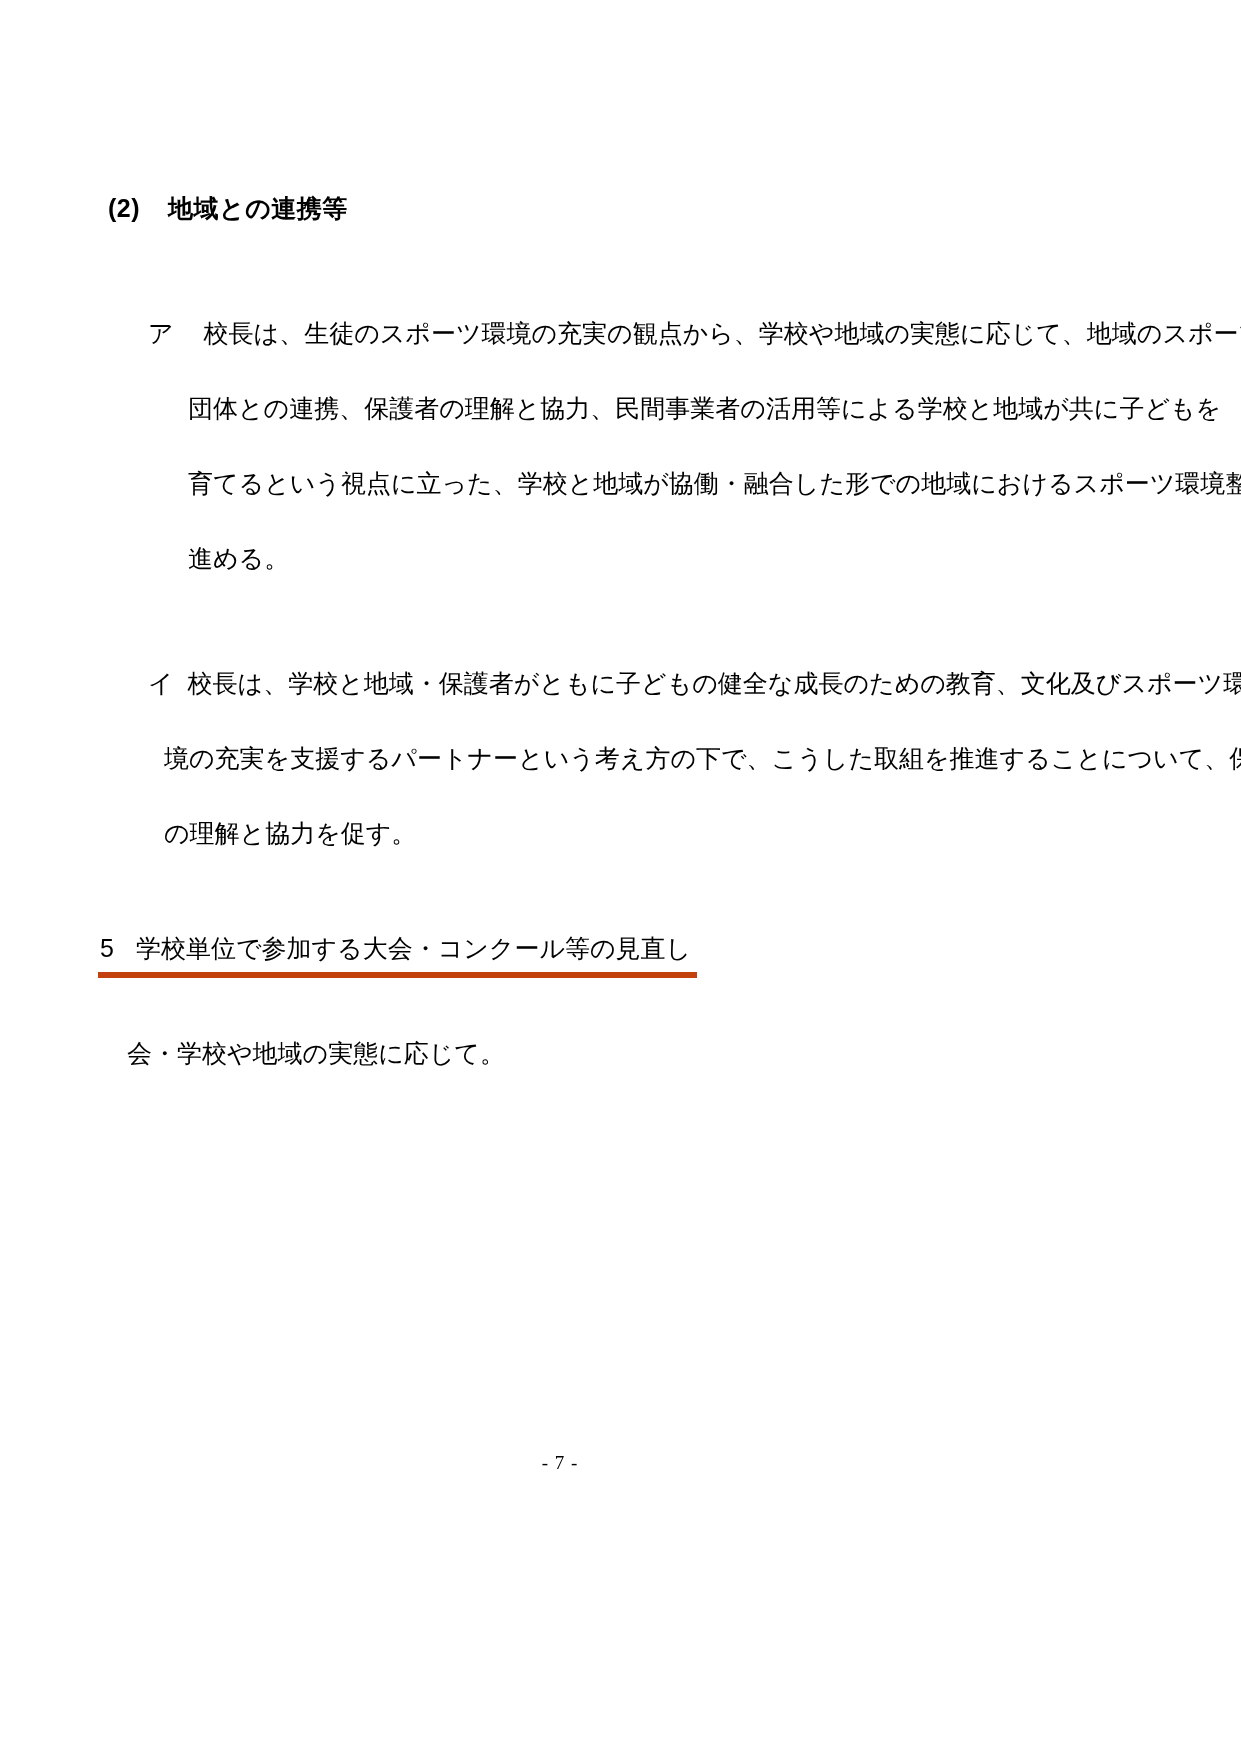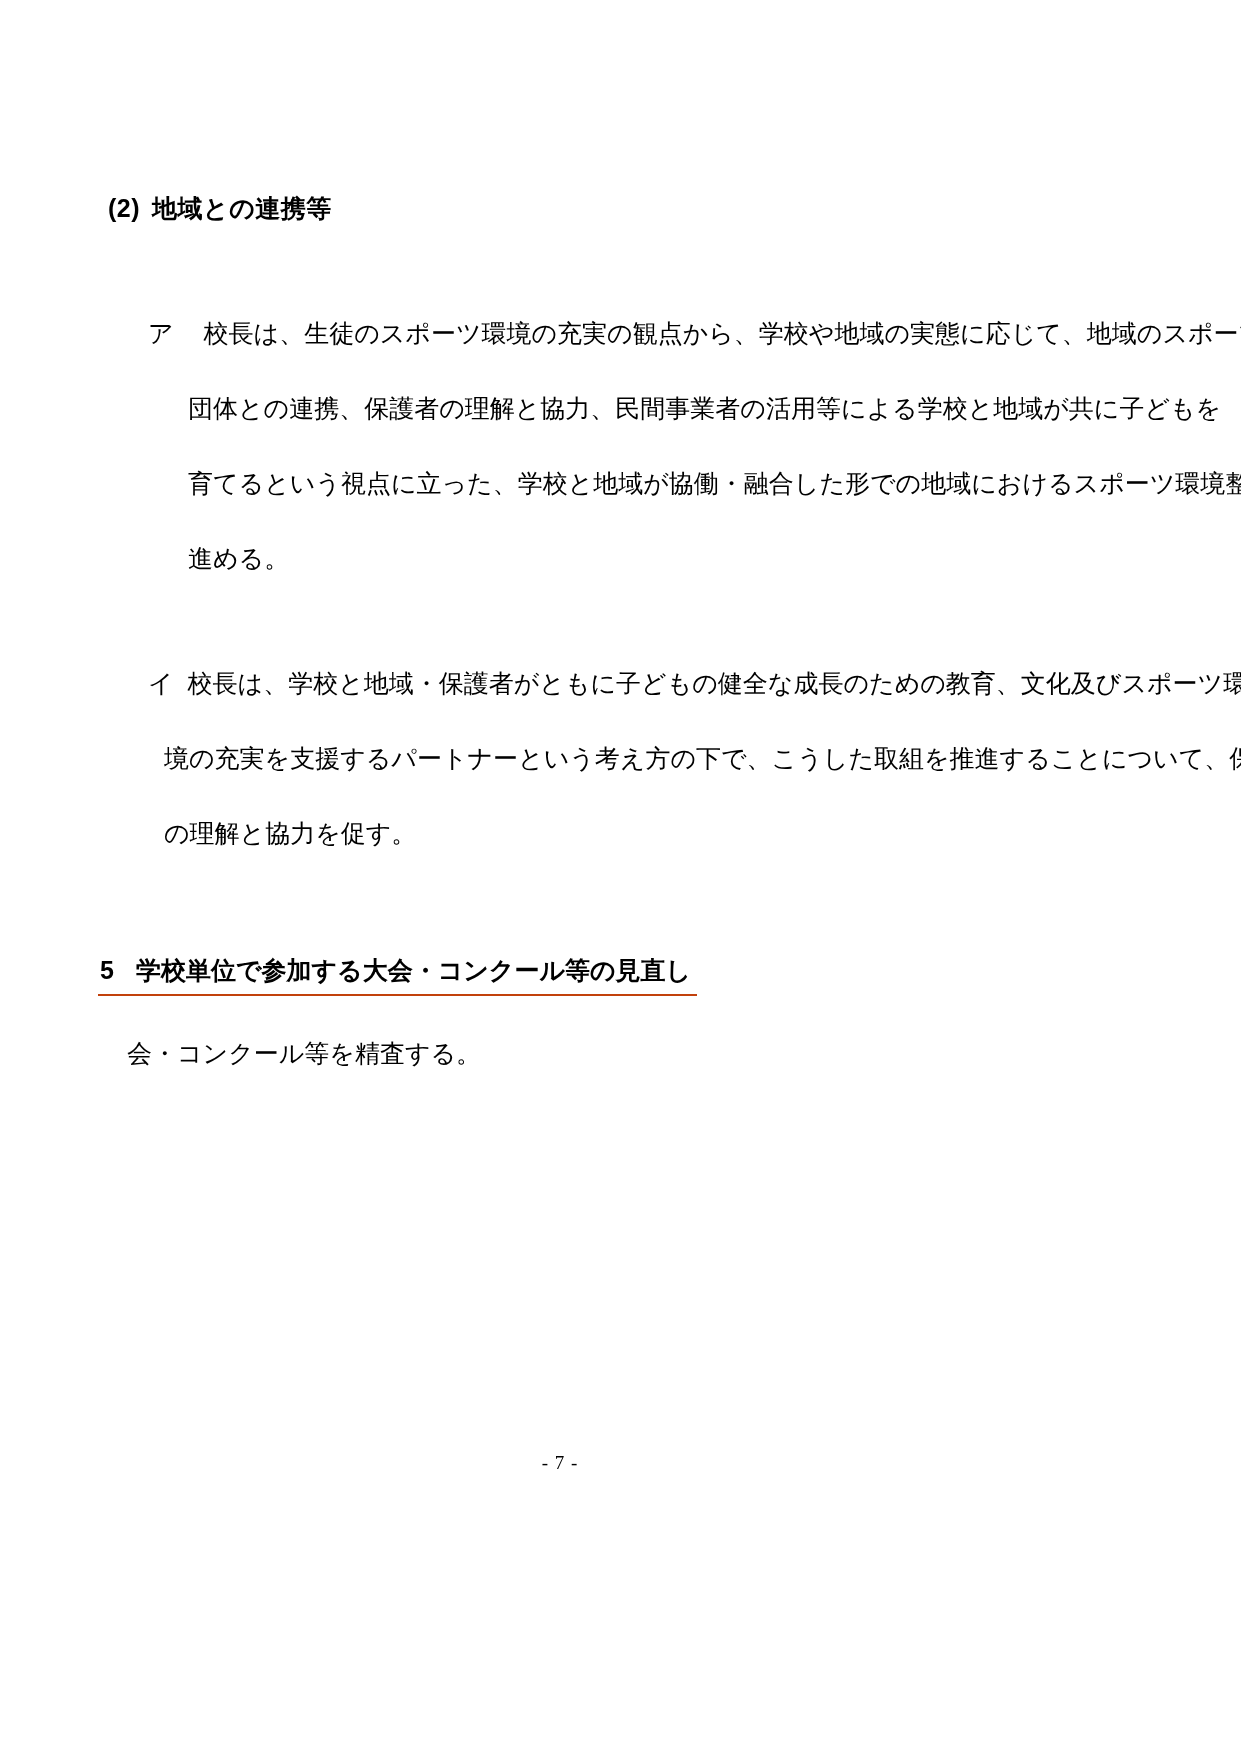--- a/index.html
+++ b/index.html
@@ -20,21 +20,21 @@
   
   .h2 {
     position: absolute;
     top: 192px;
     left: 108px;
     font-size: 25px;
     font-weight: bold;
     letter-spacing: 0.5px;
     white-space: nowrap;
   }
-  .h2 .h2-title { margin-left: 12px; }
+  .h2 .h2-title { margin-left: 28px; }
 
   
   .para {
     position: absolute;
     font-size: 25px;
     letter-spacing: 0;
     white-space: nowrap;
   }
   .para .line {
     height: 75px;
@@ -44,27 +44,27 @@
   .para-a .marker-gap { margin-left: 30px; }
   .para-a .cont { padding-left: 40px; }
 
   .para-i { top: 646px; left: 148px; }
   .para-i .marker-gap { margin-left: 14px; }
   .para-i .cont { padding-left: 16px; }
 
   
   .h5 {
     position: absolute;
-    top: 954px;
+    top: 932px;
     left: 98px;
     font-size: 25px;
-    font-weight: bold;
+    font-weight: normal;
     white-space: nowrap;
     display: inline-block;
-    border-bottom: 2px solid #c2410c;
+    border-bottom: 6px solid #c2410c;
     padding: 0 6px 7px 2px;
   }
   .h5 .h5-title { margin-left: 22px; }
 
   .para-5 { top: 1016px; left: 127px; }
   .para-5 .first { text-indent: 38px; }
 
   
   .pagenum {
     position: absolute;
@@ -101,18 +101,18 @@
     </div>
     <div class="line cont">境の充実を支援するパートナーという考え方の下で、こうした取組を推進することについて、保護者</div>
     <div class="line cont">の理解と協力を促す。</div>
   </div>
 
   <div class="h5">
     <span>5</span><span class="h5-title">学校単位で参加する大会・コンクール等の見直し</span>
   </div>
 
   <div class="para para-5">
-    <div class="line">会・コンクール等を精査する。</div>
+    <div class="line">会・学校や地域の実態に応じて。</div>
   </div>
 
   <div class="pagenum">- 7 -</div>
 
 </div>
 
 </body></html>

